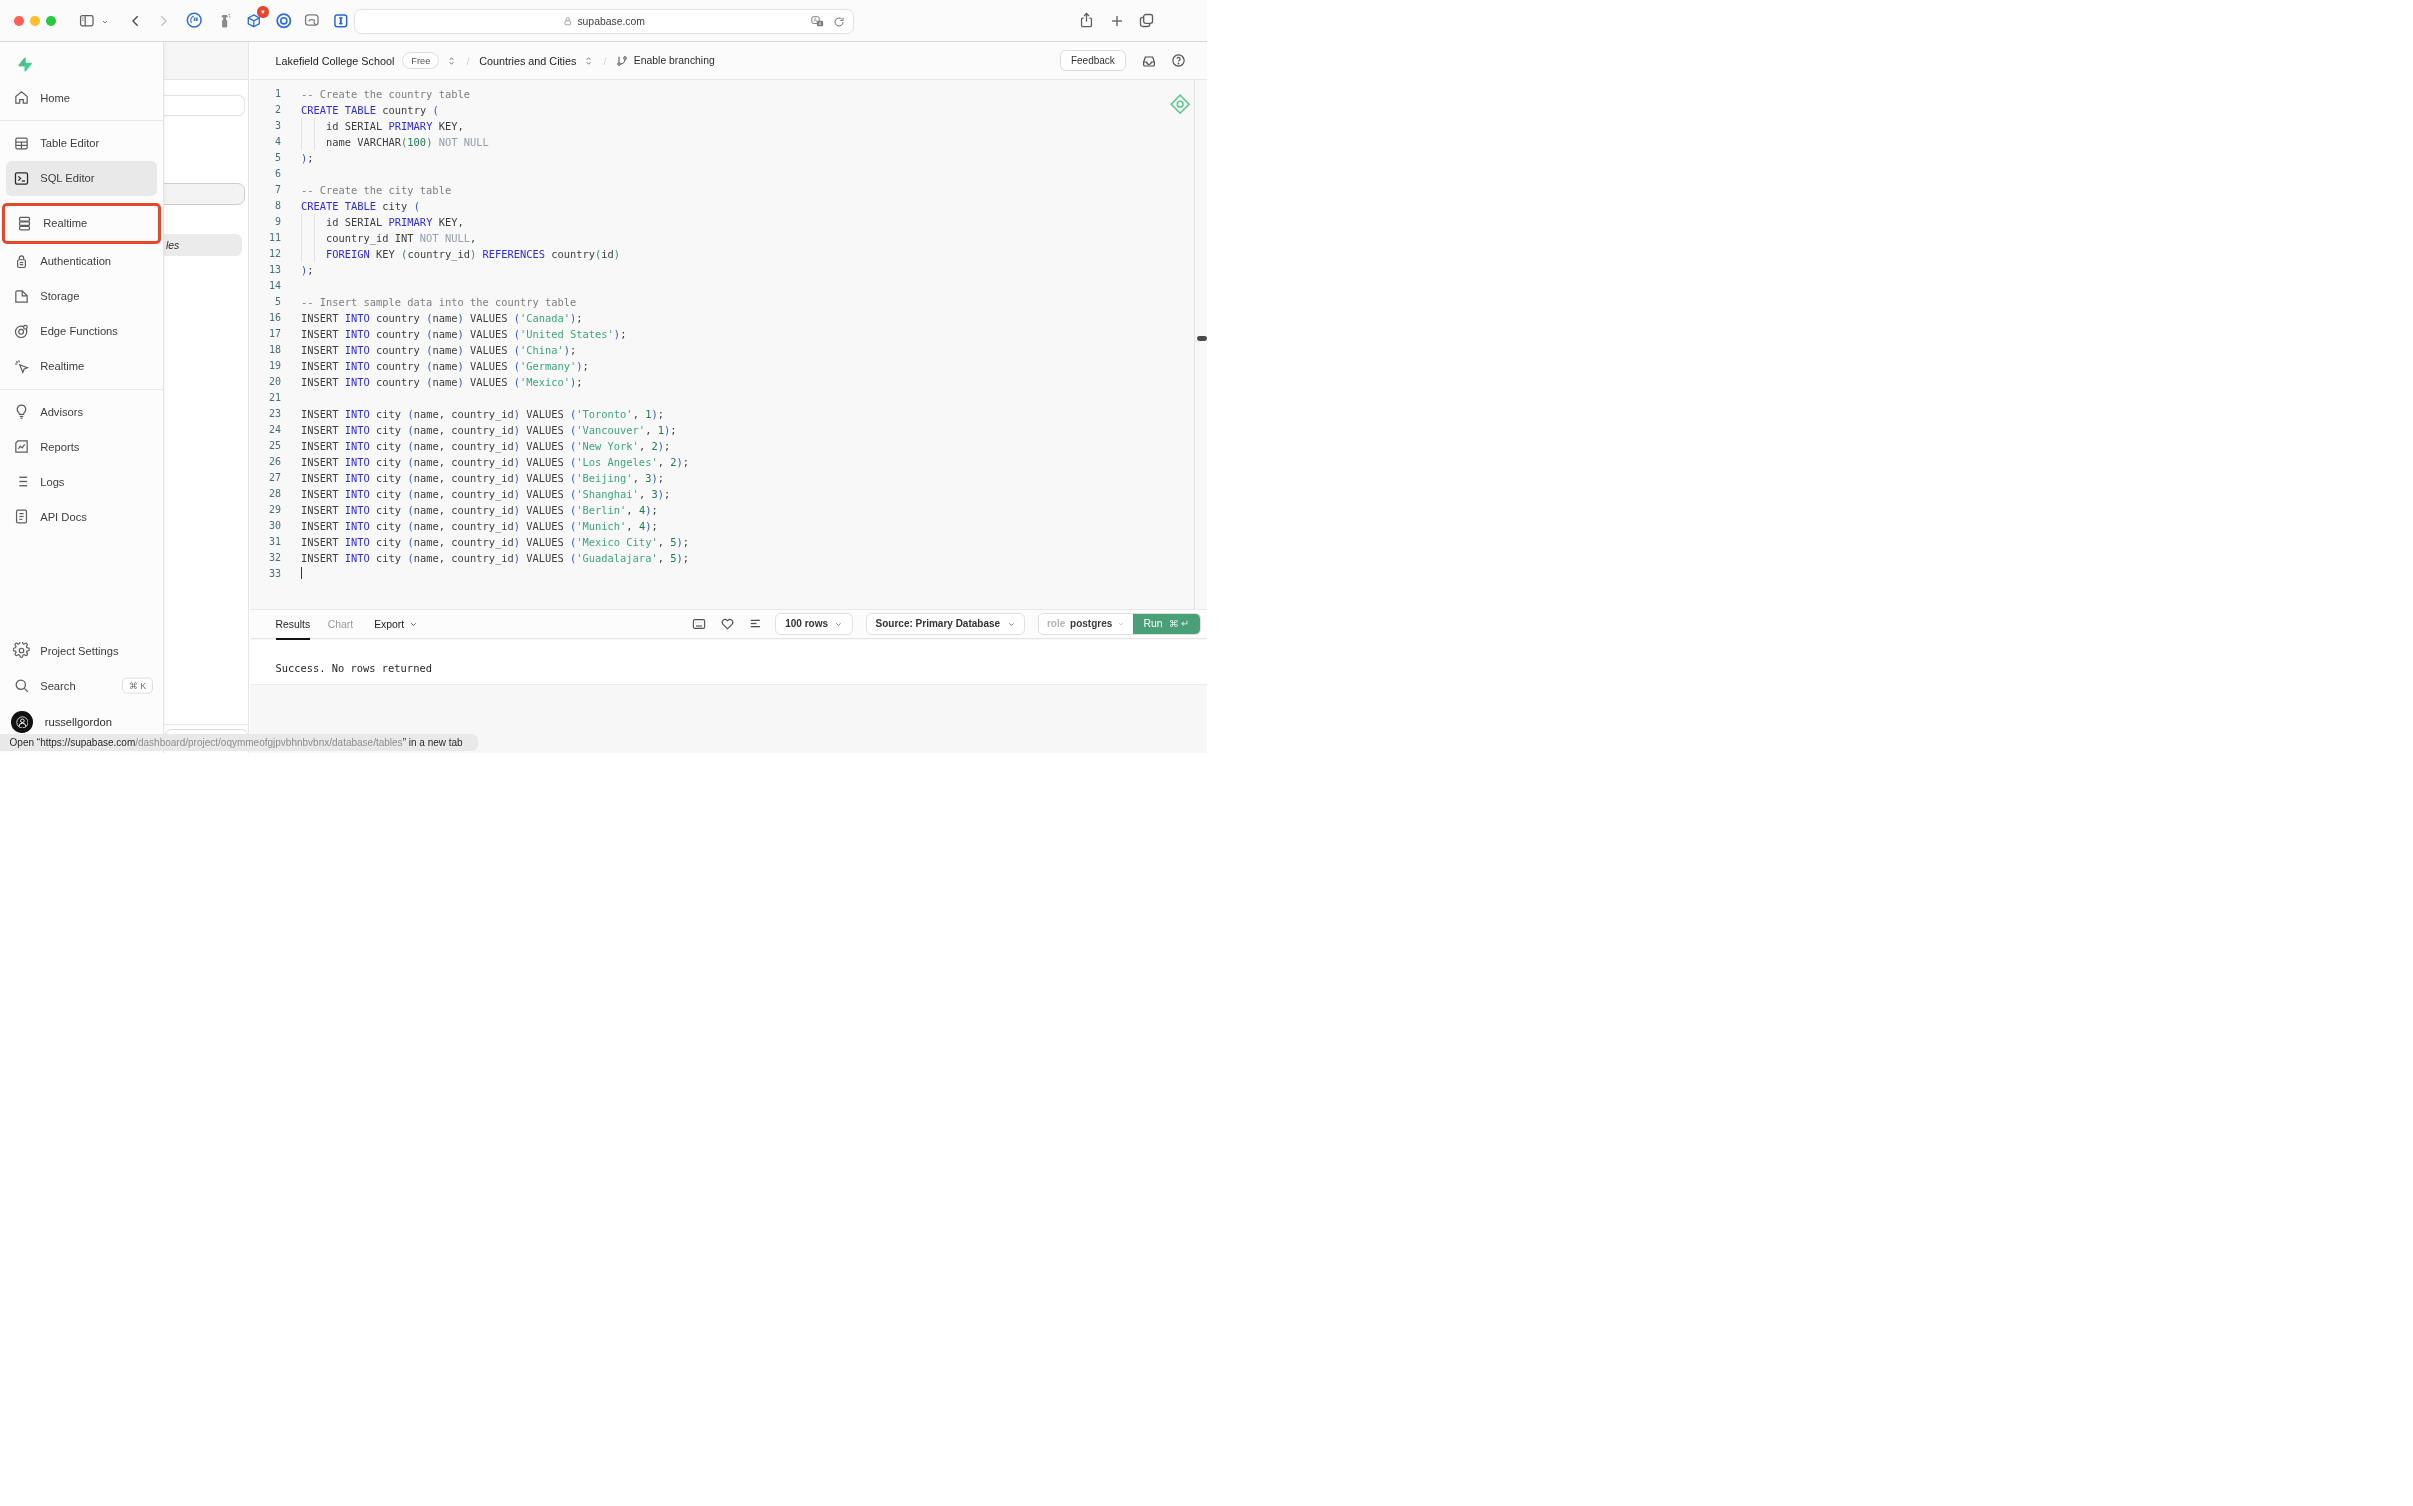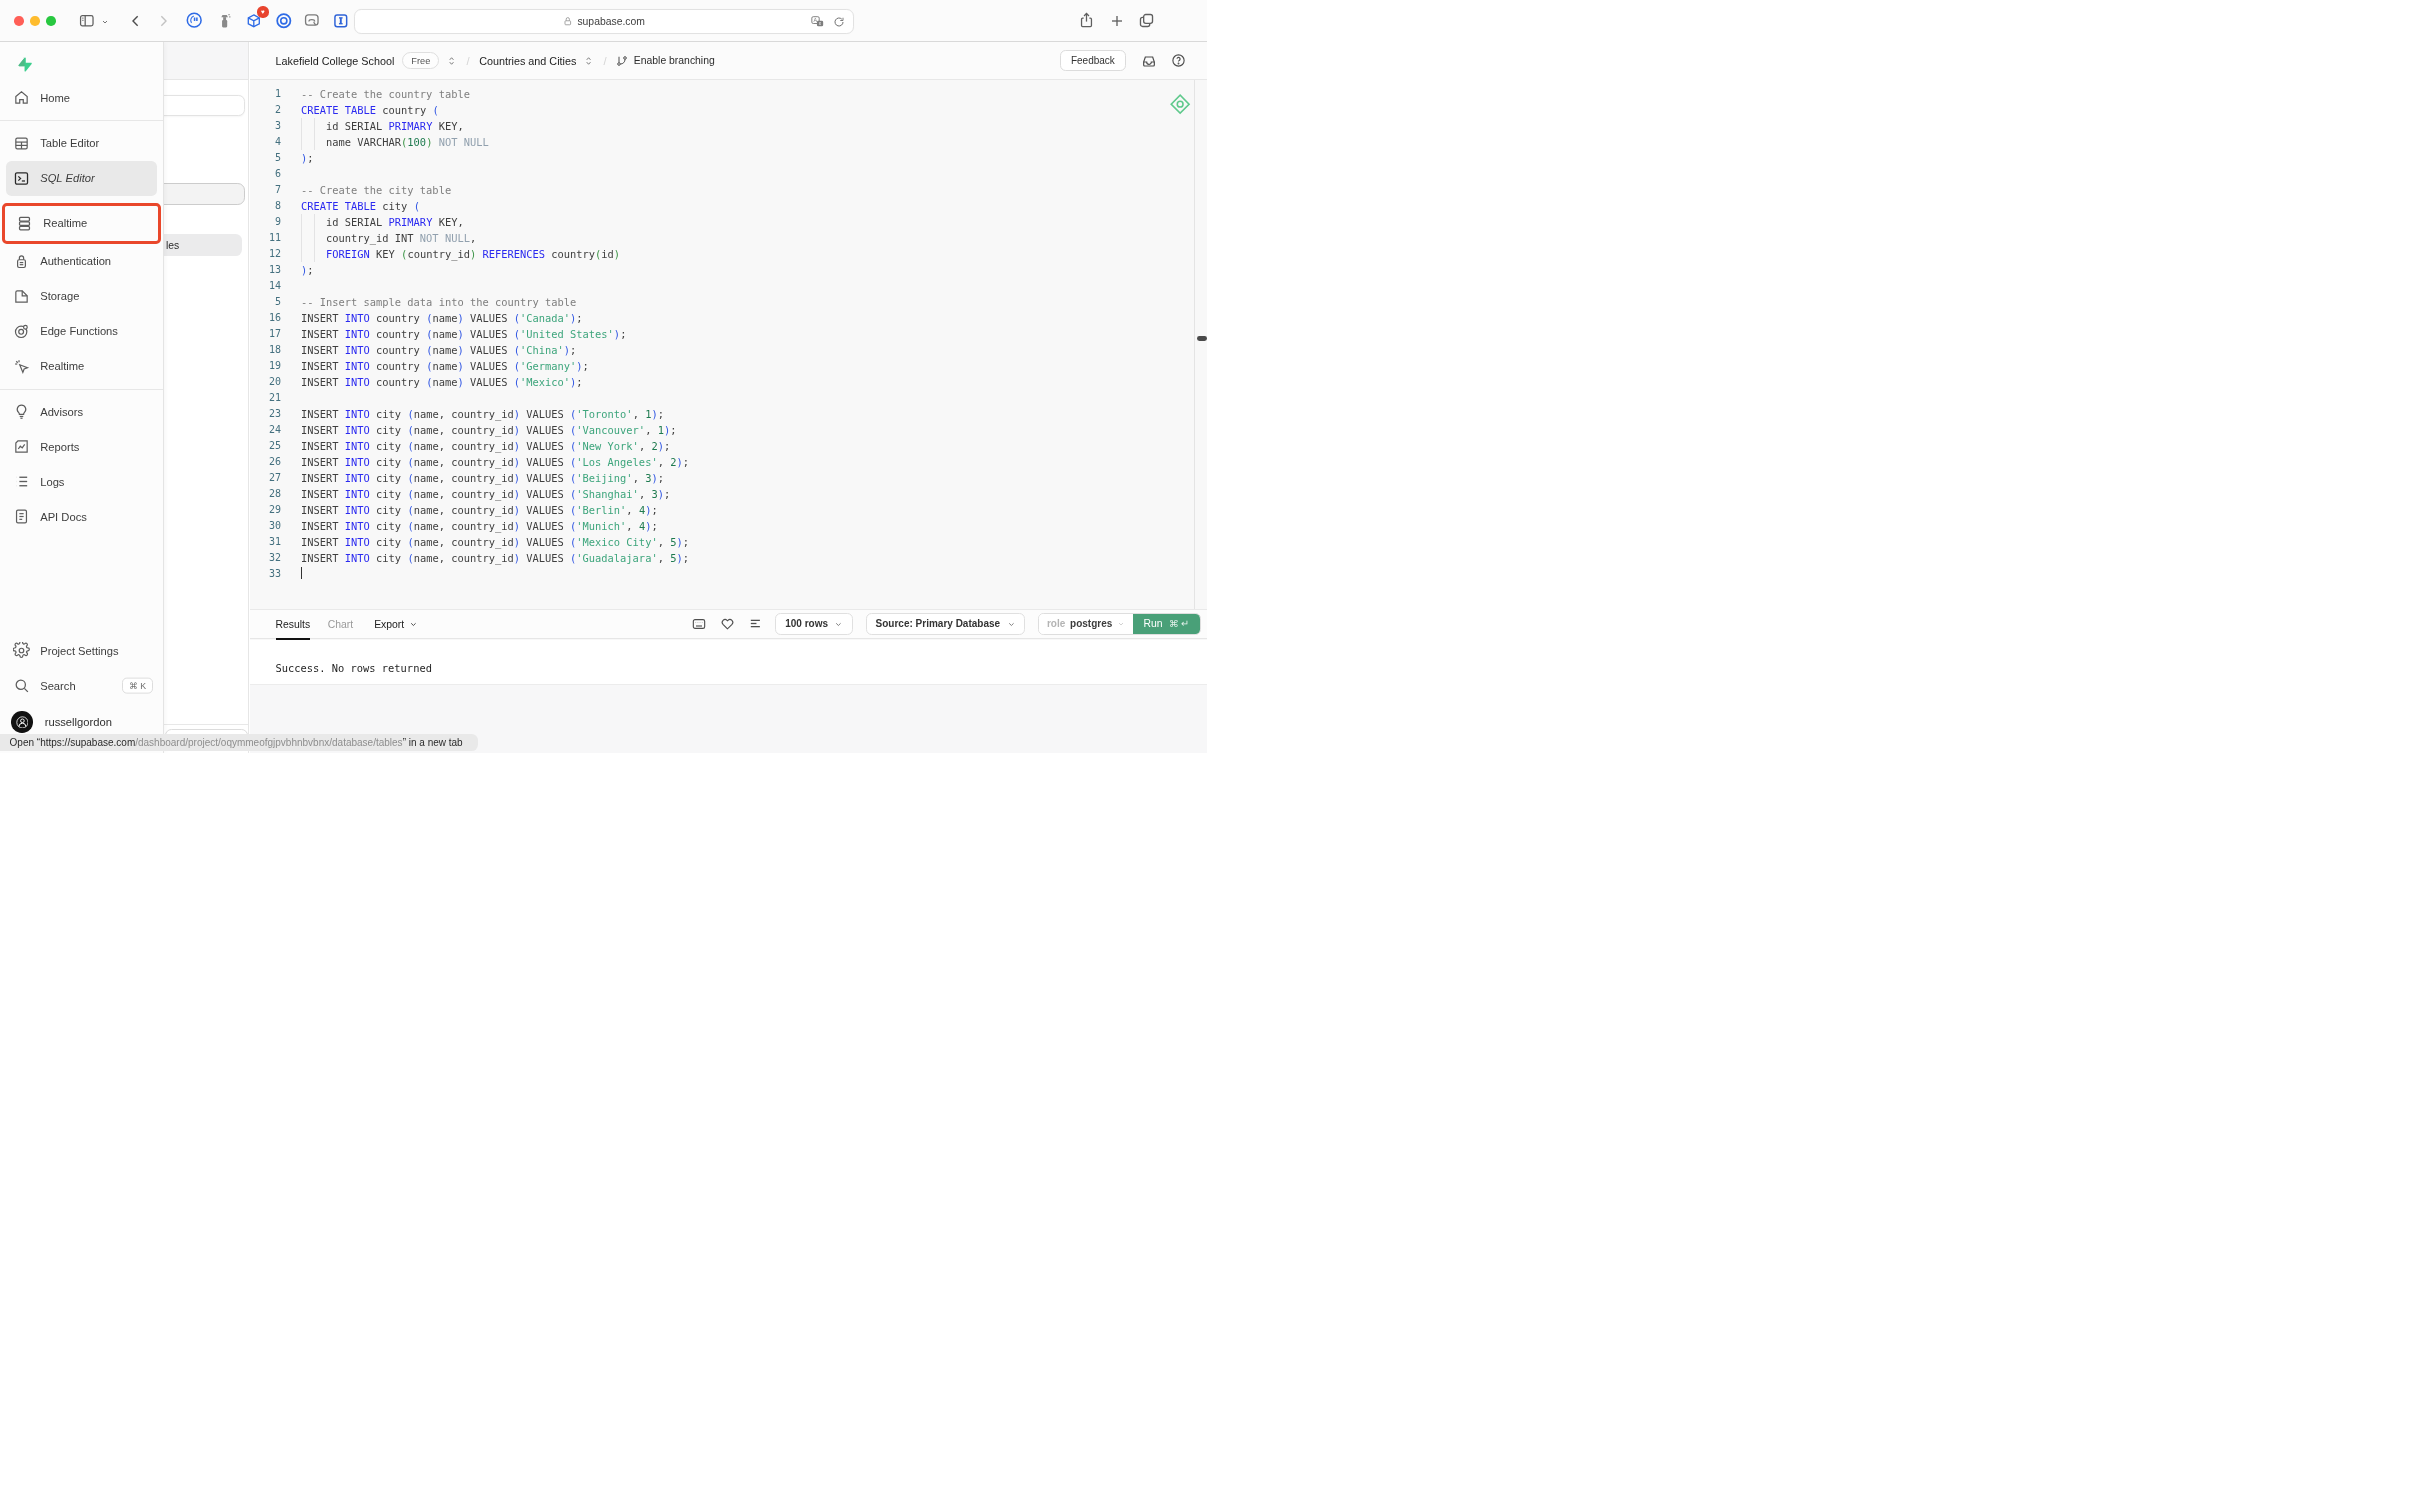--- a/index.html
+++ b/index.html
@@ -27,40 +27,40 @@
     border-right:0.8px solid #e4e4e4; box-shadow:1.6px 0 4.8px rgba(0,0,0,.04); z-index:30; }
   .queries-panel { position:absolute; left:164px; top:42px; width:85px; bottom:0; background:#fff; border-right:0.8px solid #e6e6e6; z-index:10; }
   .content { position:absolute; left:250px; top:42px; right:0; bottom:0; background:#f8f8f8; }
 
   
   .logo { position:absolute; left:15px; top:12.8px; }
   .nav-list { position:absolute; left:0; top:38px; width:100%; }
   .nav-item { height:35px; display:flex; align-items:center; padding-left:12.8px; color:#3d3d3d; font-size:11.2px; cursor:pointer; }
   .nav-item .nico { width:17px; height:17px; color:#5d5d5d; flex:0 0 17px; }
   .nav-item .nlabel { margin-left:10.4px; white-space:nowrap; }
-  .nav-item.active { background:#e9e9e9; border-radius:5.6px; margin:0 6.4px; padding-left:6.4px;font-style:italic; }
+  .nav-item.active { background:#e9e9e9; border-radius:5.6px; margin:0 6.4px; padding-left:6.4px; }
   .nav-item.active .nico { color:#2a2a2a; }
   .nav-div { border-top:0.8px solid #e7e7e7; margin:4.8px 0; }
   .red-box { border:3.2px solid #e9472b; border-radius:4.8px; margin:7.2px 2.4px 0 2.4px; }
   .red-box .nav-item { padding-left:10.4px; }
   .nav-footer { position:absolute; left:0; bottom:0; width:100%; height:120px; }
   .shortcut { position:absolute; right:10.4px; border:0.8px solid #ddd; background:#fff; border-radius:4.8px; font-size:8.8px;
     color:#6f6f6f; padding:2.4px 5.6px; top:50%; transform:translateY(-50%); }
   .user-row { position:absolute; left:0; top:70px; width:100%; height:38px; display:flex; align-items:center; padding-left:11.2px; }
   .avatar { width:21.5px; height:21.5px; border-radius:50%; background:#111; color:#fff; display:flex; align-items:center; justify-content:center; }
   .user-name { margin-left:12px; font-size:11.2px; color:#2f2f2f; }
 
   
   .qp-header { height:38px; background:#f6f6f7; border-bottom:0.8px solid #e6e6e6; }
   .qp-input1 { position:absolute; left:-32px; top:53px; width:113px; height:21px; background:#fff; border:0.8px solid #e3e3e3;
     border-radius:6.4px; box-shadow:0 0.8px 1.6px rgba(0,0,0,.04); }
   .qp-input2 { position:absolute; left:-32px; top:141px; width:113px; height:22.3px; background:#f3f3f3; border:0.8px solid #cccccc; border-radius:7.2px; }
   .qp-row { position:absolute; left:-32px; top:192px; width:110px; height:22.3px; background:#ebebec; border-radius:6.4px;
     display:flex; align-items:center; font-size:10.4px; color:#2b2b2b; }
-  .qp-row span { margin-left:34px; }
+  .qp-row span { margin-left:34px;font-style:italic; }
   .qp-div { position:absolute; left:0; bottom:28px; width:100%; border-top:0.8px solid #e8e8e8; }
   .qp-bottom { position:absolute; left:0.8px; top:687px; width:83px; height:22.3px; border:0.8px solid #dcdcdc; border-radius:6.4px;
     background:#fff; font-size:10.4px; color:#2b2b2b; display:flex; align-items:center; padding-left:6.4px; }
 
   
   .page-header { position:absolute; left:0; top:0; right:0; height:38px; background:#fbfbfb; border-bottom:0.8px solid #e7e7e7;
     display:flex; align-items:center; padding:0 21px 0 25.5px; z-index:5; }
   .crumb { font-size:10.8px; color:#1d1d1d; white-space:nowrap; }
   .pill { border:0.8px solid #dfdfdf; border-radius:797px; background:#fdfdfd; color:#555; font-size:9.2px; padding:2.4px 8px; margin-left:8px; }
   .sorter { color:#737373; margin-left:6.4px; }

